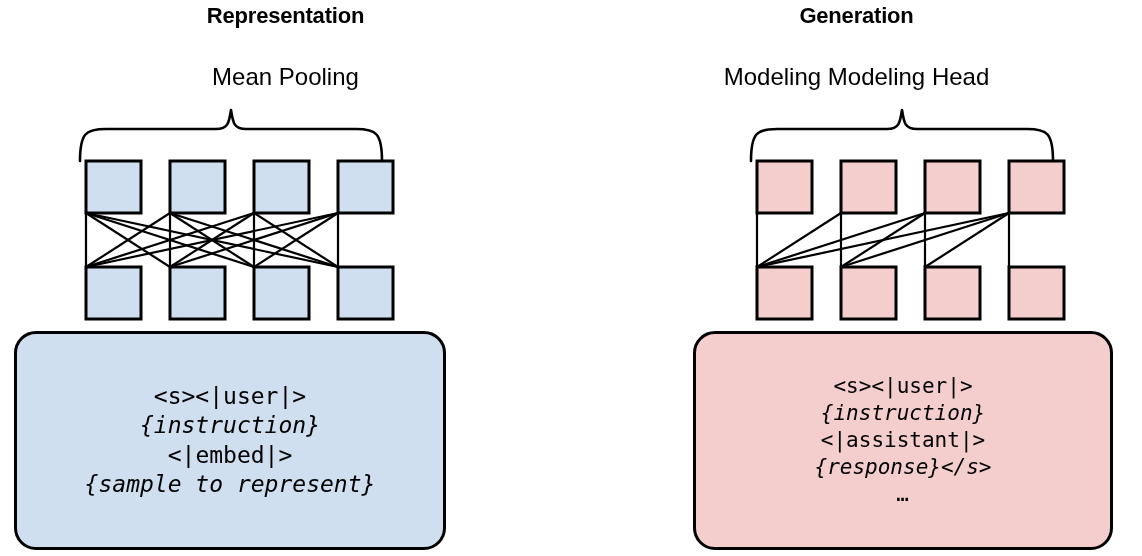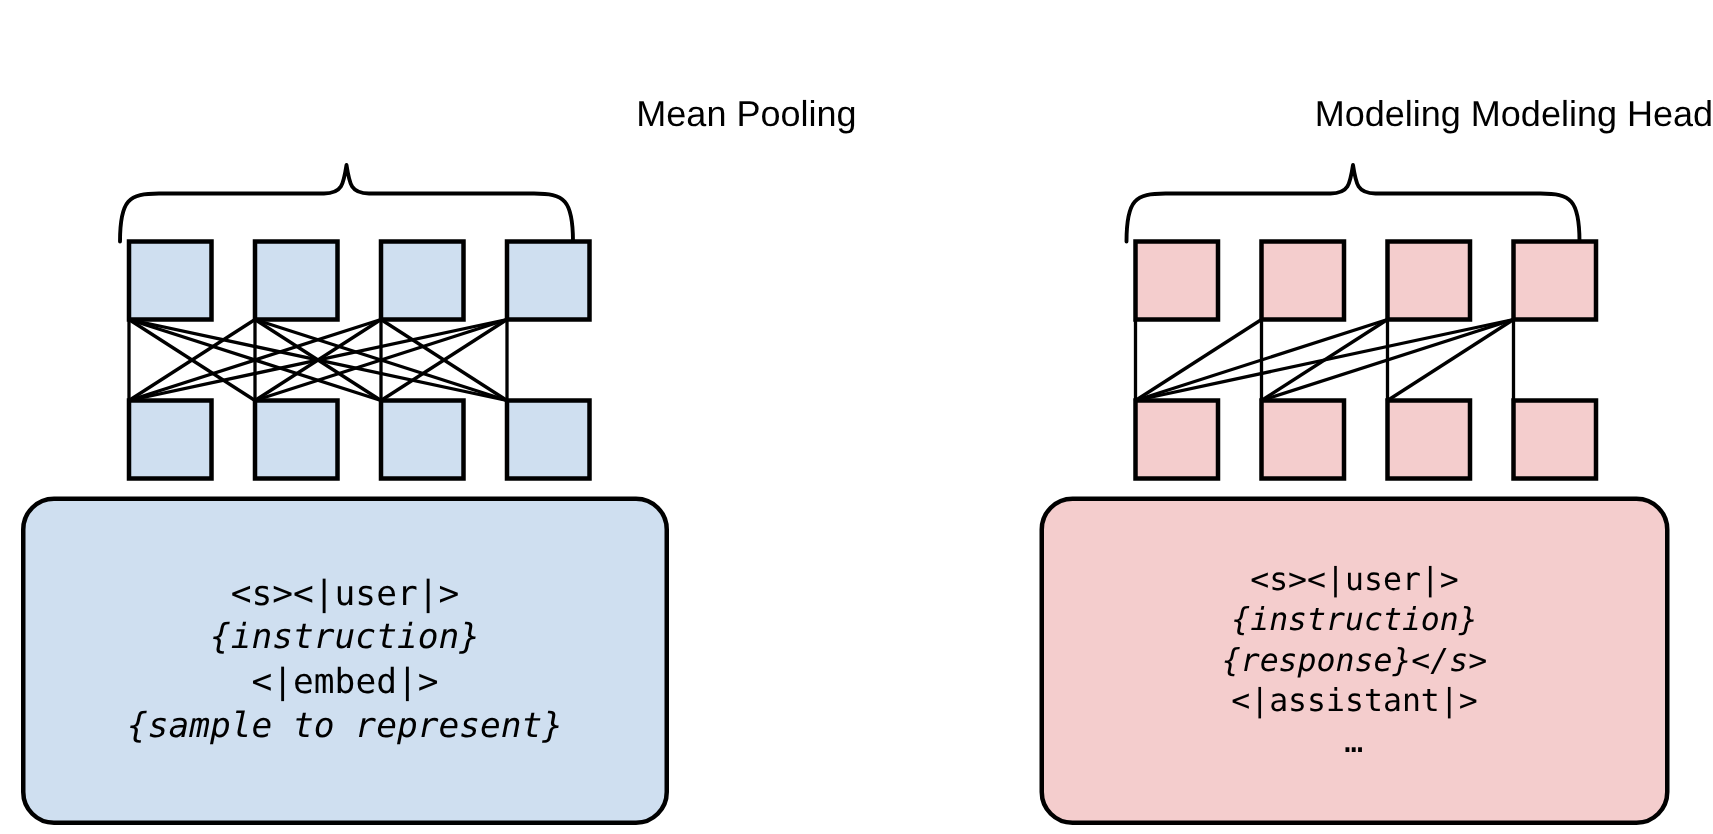--- a/index.html
+++ b/index.html
@@ -34,21 +34,21 @@
     letter-spacing: -0.2px;
     white-space: nowrap;
   }
   #panel-representation .panel-title { top: 3px; }
   #panel-generation     .panel-title { top: 3px; }
 
   .panel-subtitle {
     position: absolute;
     left: 0;
     width: 100%;
-    text-align: right;
+    text-align: center;
     font-size: 24px;
     font-weight: normal;
     white-space: nowrap;
   }
   #panel-representation .panel-subtitle { top: 63px; }
   #panel-generation     .panel-subtitle { top: 63px; }
 
   .brace-wrap {
     position: absolute;
   }
@@ -90,20 +90,21 @@
   #prompt-box-generation     .prompt-line { font-size: 21px; }
 
   .prompt-line.italic { font-style: italic; }
   .prompt-line.ellipsis { font-size: 20px; letter-spacing: 1px; }
 </style>
 </head>
 <body>
 
 <div class="panel" id="panel-representation">
 
+  <div class="panel-title">Representation</div>
 
   <div class="panel-subtitle">Mean Pooling</div>
 
   <div class="brace-wrap" id="brace-representation">
     <svg width="310" height="56" viewBox="0 0 310 56" fill="none">
       <path d="M4 54 C4 26 10 22 30 22 L140 22 C152 22 153 16 155 3
                C157 16 158 22 170 22 L280 22 C300 22 306 26 306 54" stroke="#000000" stroke-width="2.6" fill="none" stroke-linecap="round" stroke-linejoin="round"></path>
     </svg>
   </div>
 
@@ -149,20 +150,21 @@
   <div class="token-box" id="prompt-box-representation">
     <div class="prompt-line">&lt;s&gt;&lt;|user|&gt;</div>
     <div class="prompt-line italic">{instruction}</div>
     <div class="prompt-line">&lt;|embed|&gt;</div>
     <div class="prompt-line italic">{sample to represent}</div>
   </div>
 </div>
 
 <div class="panel" id="panel-generation">
 
+  <div class="panel-title">Generation</div>
 
   <div class="panel-subtitle">Modeling Modeling Head</div>
 
   <div class="brace-wrap" id="brace-generation">
     <svg width="310" height="56" viewBox="0 0 310 56" fill="none">
       <path d="M4 54 C4 26 10 22 30 22 L140 22 C152 22 153 16 155 3
                C157 16 158 22 170 22 L280 22 C300 22 306 26 306 54" stroke="#000000" stroke-width="2.6" fill="none" stroke-linecap="round" stroke-linejoin="round"></path>
     </svg>
   </div>
 
@@ -193,17 +195,17 @@
       <rect x="16" y="112" width="55" height="52" fill="#f4cdcd" stroke="#000000" stroke-width="3"></rect>
       <rect x="100" y="112" width="55" height="52" fill="#f4cdcd" stroke="#000000" stroke-width="3"></rect>
       <rect x="184" y="112" width="55" height="52" fill="#f4cdcd" stroke="#000000" stroke-width="3"></rect>
       <rect x="268" y="112" width="55" height="52" fill="#f4cdcd" stroke="#000000" stroke-width="3"></rect>
     </g>
   </svg>
 
   <div class="token-box" id="prompt-box-generation">
     <div class="prompt-line">&lt;s&gt;&lt;|user|&gt;</div>
     <div class="prompt-line italic">{instruction}</div>
+    <div class="prompt-line">&lt;|assistant|&gt;</div>
     <div class="prompt-line italic">{response}&lt;/s&gt;</div>
-    <div class="prompt-line">&lt;|assistant|&gt;</div>
     <div class="prompt-line ellipsis">…</div>
   </div>
 </div>
 
 </body></html>

